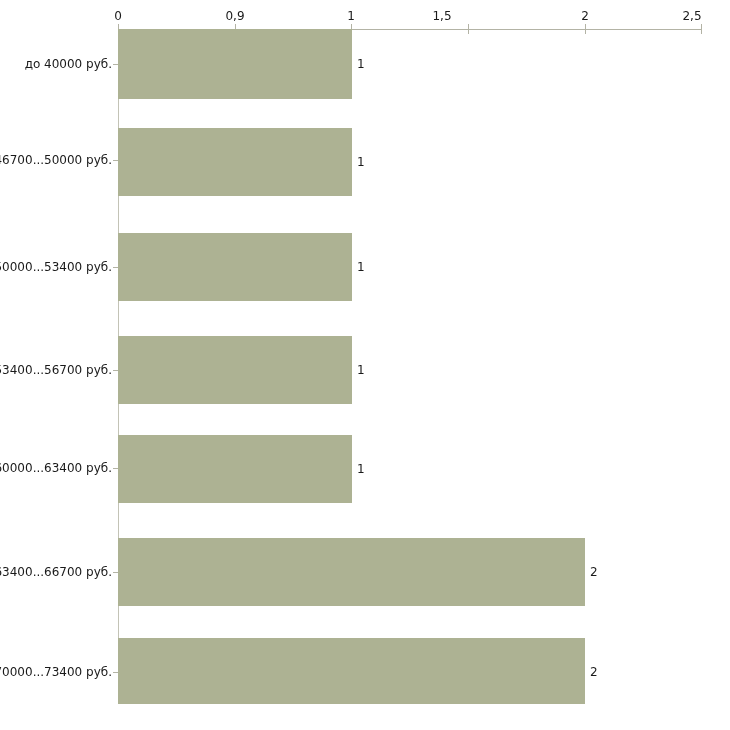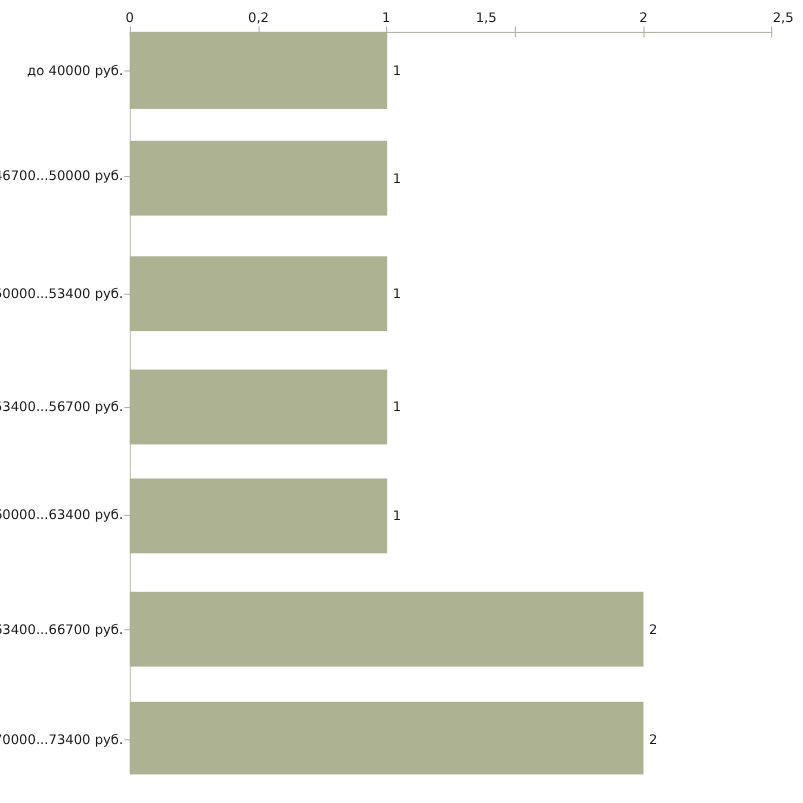--- a/index.html
+++ b/index.html
@@ -102,25 +102,25 @@
   <div class="y-axis-line"></div>
 
   <div class="x-tick" style="left:118px"></div>
   <div class="x-tick" style="left:235px"></div>
   <div class="x-tick" style="left:351px"></div>
   <div class="x-tick" style="left:468px"></div>
   <div class="x-tick" style="left:585px"></div>
   <div class="x-tick" style="left:701px"></div>
 
   <div class="x-tick-label" style="left:118px">0</div>
-  <div class="x-tick-label" style="left:235px">0,2</div>
+  <div class="x-tick-label" style="left:235px">0,9</div>
   <div class="x-tick-label" style="left:351px">1</div>
   <div class="x-tick-label" style="left:442px">1,5</div>
   <div class="x-tick-label" style="left:585px">2</div>
-  <div class="x-tick-label" style="left:712px">2,5</div>
+  <div class="x-tick-label" style="left:692px">2,5</div>
 
   <div class="y-tick" style="top:64px"></div>
   <div class="y-tick" style="top:160px"></div>
   <div class="y-tick" style="top:267px"></div>
   <div class="y-tick" style="top:370px"></div>
   <div class="y-tick" style="top:468px"></div>
   <div class="y-tick" style="top:572px"></div>
   <div class="y-tick" style="top:672px"></div>
 
   <div class="cat-label" style="top:64px">до 40000 руб.</div>

